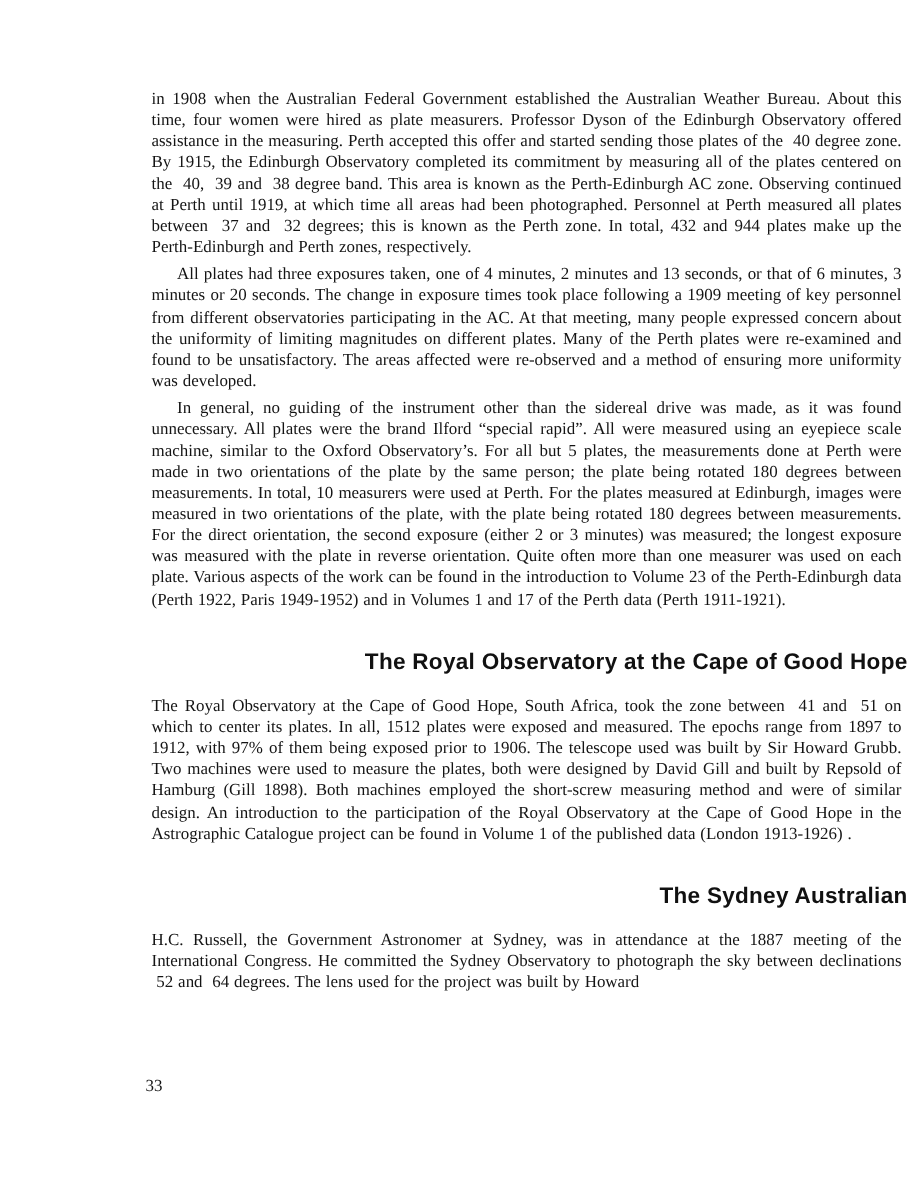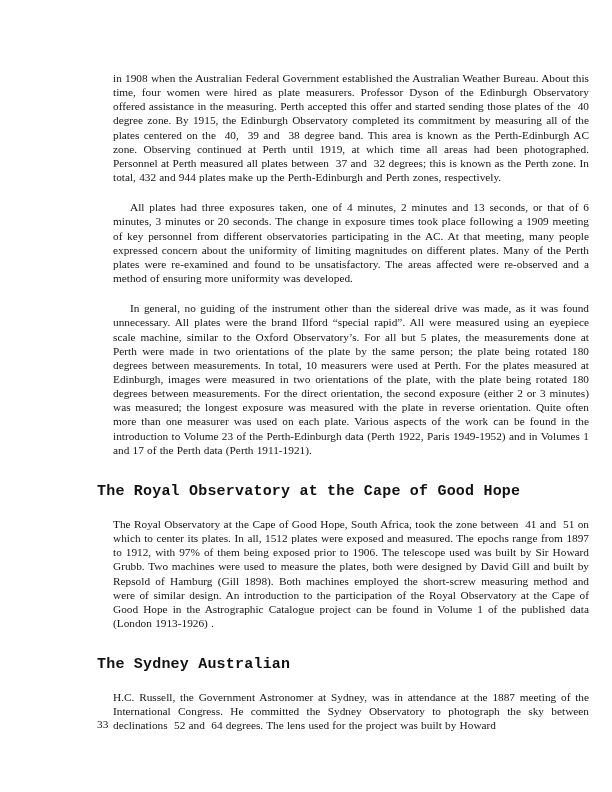--- a/index.html
+++ b/index.html
@@ -15,40 +15,40 @@
     overflow: hidden;
   }
   .textblock {
     position: absolute;
     left: 97px;
     top: 55px;
     width: 508px;
     color: #141414;
   }
   p.body {
-    margin: 16px;
+    margin: 4px;
     font-family: "Liberation Serif", serif;
     font-size: 11.3px;
     line-height: 14.15px;
     text-align: justify;
     color: #141414;
     word-spacing: 0.4px;
   }
   p.body.indent {
     text-indent: 17px;
   }
   h2.section-heading {
     margin: 26px 0 13px 0;
-    font-family: Liberation Mono, monospace;
+    font-family: Liberation Sans, sans-serif;
     font-weight: bold;
     font-size: 15px;
     line-height: 18px;
     letter-spacing: 0.2px;
     color: #111111;
-    text-align: left;
+    text-align: right;
   }
   .page-number {
     position: absolute;
     left: 97px;
     top: 718px;
     width: 508px;
     text-align: left;
     font-family: "Liberation Serif", serif;
     font-size: 11.3px;
     color: #141414;

